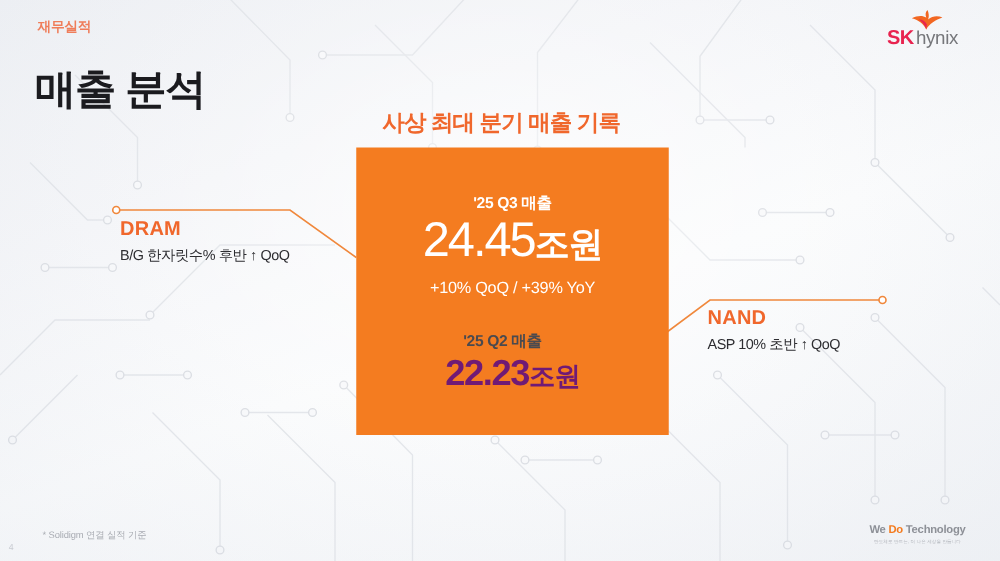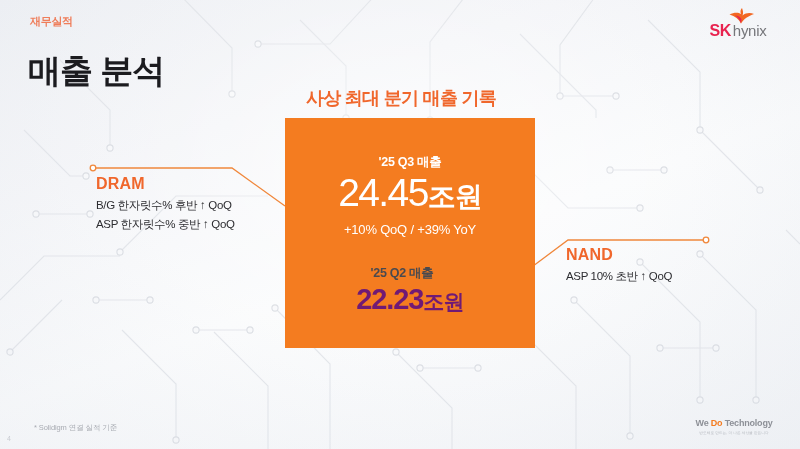--- a/index.html
+++ b/index.html
@@ -358,21 +358,20 @@
     <div class="q3-label">'25 Q3 매출</div>
     <div class="q3-value"><span>24.45</span><span class="unit">조원</span></div>
     <div class="delta">+10% QoQ / +39% YoY</div>
     <div class="q2-label">'25 Q2 매출</div>
     <div class="q2-value"><span>22.23</span><span class="unit">조원</span></div>
   </div>
 
   <div class="callout" id="callout-dram">
     <div class="callout-title">DRAM</div>
     <div class="callout-line">B/G 한자릿수% 후반 ↑ QoQ</div>
-    <div class="callout-line">ASP 한자릿수% 중반 ↑ QoQ</div>
   </div>
 
   <div class="callout" id="callout-nand">
     <div class="callout-title">NAND</div>
     <div class="callout-line">ASP 10% 초반 ↑ QoQ</div>
   </div>
 
   <div class="footnote">* Solidigm 연결 실적 기준</div>
   <div class="page-num">4</div>
   <div class="tagline">

